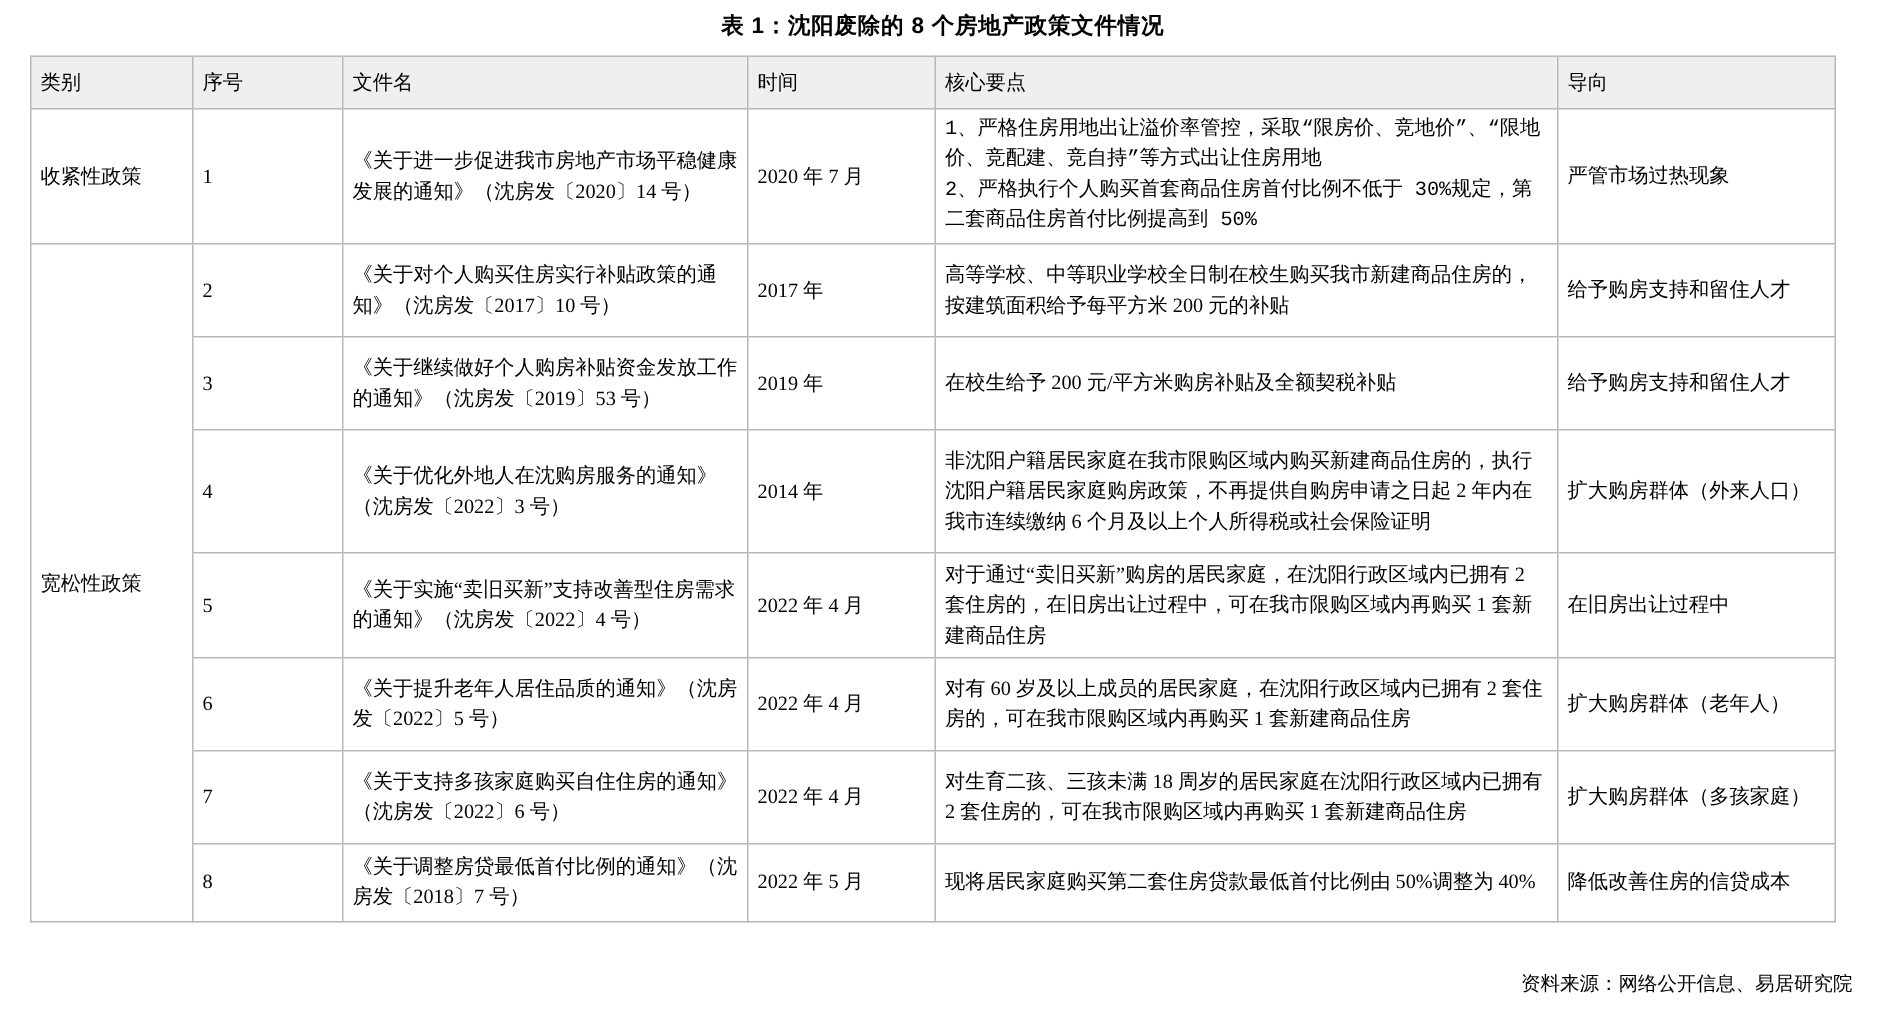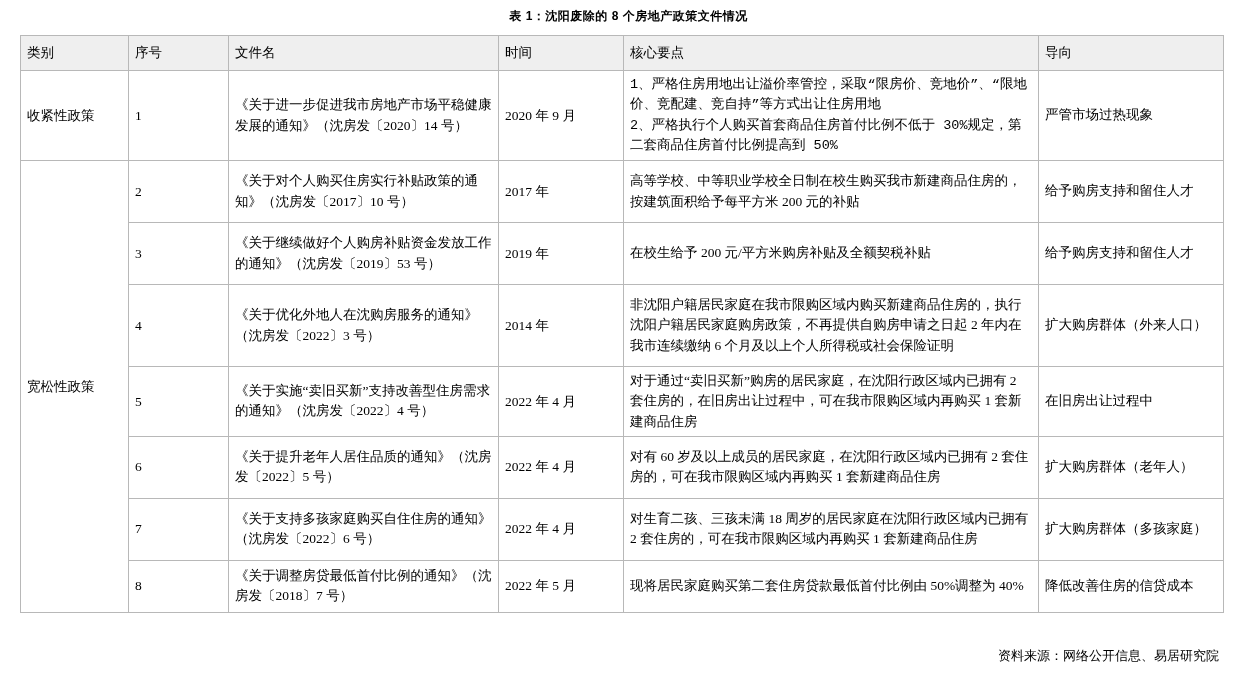--- a/index.html
+++ b/index.html
@@ -16,21 +16,21 @@
     overflow: hidden;
   }
   .page {
     position: relative;
     width: 1257px;
     height: 675px;
     box-sizing: border-box;
   }
   .title {
     text-align: center;
-    font-size: 12px;
+    font-size: 15px;
     font-weight: bold;
     letter-spacing: 0.5px;
     padding-top: 8px;
     padding-bottom: 10px;
     font-family: "Liberation Sans", "DejaVu Sans", sans-serif;
   }
   table.policy-table {
     border-collapse: collapse;
     table-layout: fixed;
     width: 1033px;
@@ -64,21 +64,21 @@
     line-height: 1.5;
   }
   td.cell-core {
     line-height: 1.5;
   }
   td.cell-dir {
     line-height: 1.5;
   }
   .source {
     position: absolute;
-    right: 38px;
+    right: 22px;
     bottom: 10px;
     font-size: 13px;
     font-family: "Liberation Serif", "DejaVu Serif", serif;
   }
 </style>
 </head>
 <body>
 
 <div class="page">
 
@@ -101,21 +101,21 @@
         <td>时间</td>
         <td>核心要点</td>
         <td>导向</td>
       </tr>
     </thead>
     <tbody>
       <tr style="height:90px;">
         <td class="cell-cat" rowspan="1">收紧性政策</td>
         <td>1</td>
         <td class="cell-doc">《关于进一步促进我市房地产市场平稳健康发展的通知》（沈房发〔2020〕14 号）</td>
-        <td>2020 年 9 月</td>
+        <td>2020 年 7 月</td>
         <td class="cell-core" style="white-space:pre-line;font-family:Liberation Mono, monospace;">1、严格住房用地出让溢价率管控，采取“限房价、竞地价”、“限地价、竞配建、竞自持”等方式出让住房用地
 2、严格执行个人购买首套商品住房首付比例不低于 30%规定，第二套商品住房首付比例提高到 50%</td>
         <td class="cell-dir">严管市场过热现象</td>
       </tr>
       <tr style="height:62px;">
         <td class="cell-cat" rowspan="7">宽松性政策</td>
         <td>2</td>
         <td class="cell-doc">《关于对个人购买住房实行补贴政策的通知》（沈房发〔2017〕10 号）</td>
         <td>2017 年</td>
         <td class="cell-core">高等学校、中等职业学校全日制在校生购买我市新建商品住房的，按建筑面积给予每平方米 200 元的补贴</td>

